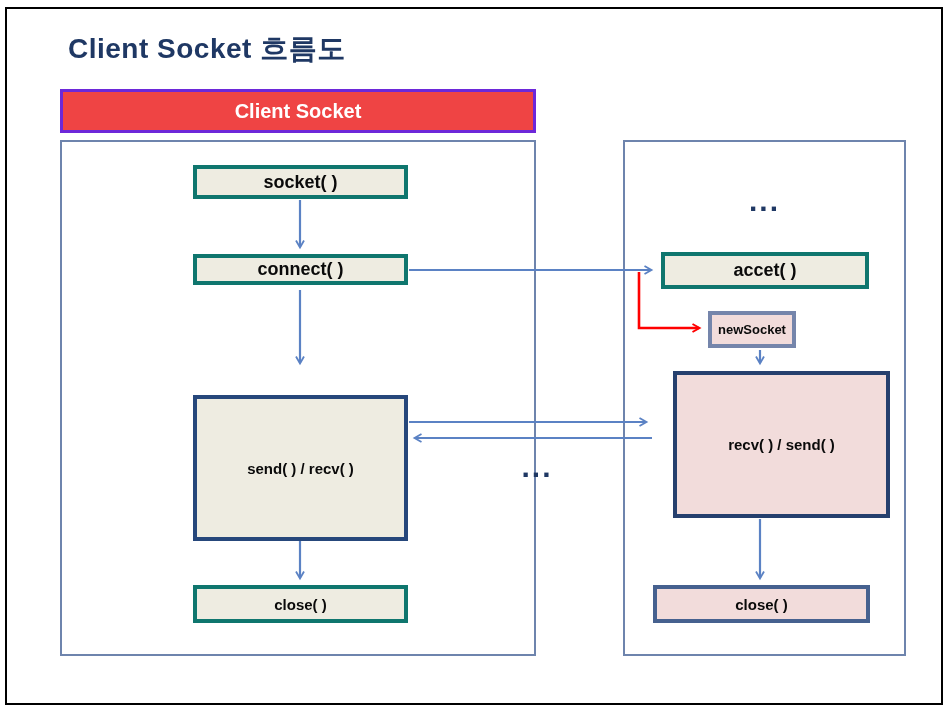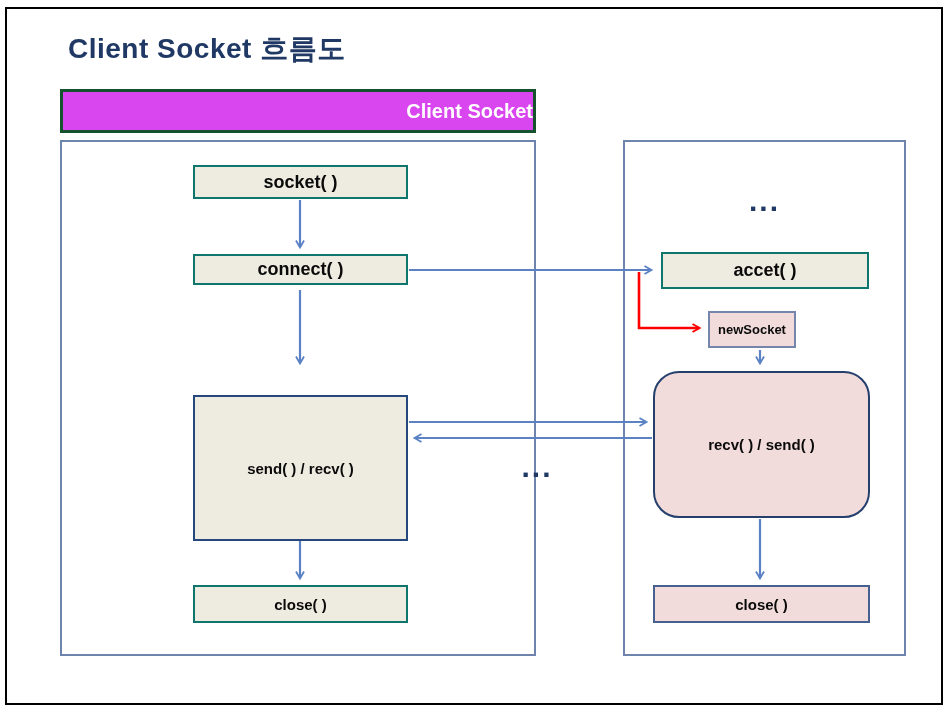--- a/index.html
+++ b/index.html
@@ -9,48 +9,48 @@
   }
   .frame{
     position:absolute;left:5px;top:7px;width:934px;height:694px;
     border:2px solid #000000;background:#ffffff;
   }
   .title{
     position:absolute;left:68px;top:30px;margin:0;
     font-size:28px;font-weight:bold;color:#1f3864;letter-spacing:0.5px;
   }
   .col-header{
-    position:absolute;height:44px;background:#d946ef;
-    border:3px solid #14532d;box-sizing:border-box;
-    display:flex;align-items:center;justify-content:flex-end;
+    position:absolute;height:44px;background:#ef4444;
+    border:3px solid #6d28d9;box-sizing:border-box;
+    display:flex;align-items:center;justify-content:center;
     color:#ffffff;font-size:20px;font-weight:bold;
   }
   .col-header.client{left:60px;top:89px;width:476px;}
   .col-header.server{left:623px;top:89px;width:283px;}
   .container{
     position:absolute;box-sizing:border-box;background:#ffffff;
     border:2px solid #6e84ad;
   }
   .container.client{left:60px;top:140px;width:476px;height:516px;}
   .container.server{left:623px;top:140px;width:283px;height:516px;}
   .node{
     position:absolute;box-sizing:border-box;
     display:flex;align-items:center;justify-content:center;
     font-weight:bold;color:#0a0a0a;text-align:center;
-    background:#eeece1;border:2px solid #0f766e;
+    background:#eeece1;border:4px solid #0f766e;
   }
   .node.small{font-size:18px;}
   .node.socket {left:193px;top:165px;width:215px;height:34px;}
   .node.connect{left:193px;top:254px;width:215px;height:31px;}
   .node.send   {left:193px;top:372px;width:215px;height:146px;font-size:15px;border-color:#26477b;margin-top:23px;}
   .node.cclose {left:193px;top:585px;width:215px;height:38px;font-size:15px;}
   .node.accept {left:661px;top:252px;width:208px;height:37px;}
   .node.pink{background:#f2dcdb;}
   .node.newsock{left:708px;top:311px;width:88px;height:37px;font-size:13px;border-color:#7585ab;}
-  .node.recv   {left:653px;top:371px;width:217px;height:147px;font-size:15px;border-color:#26406e;border-radius:26px;}
+  .node.recv   {left:673px;top:371px;width:217px;height:147px;font-size:15px;border-color:#26406e;}
   .node.sclose {left:653px;top:585px;width:217px;height:38px;font-size:15px;border-color:#46618f;}
   .dots{
     position:absolute;color:#1f3864;font-weight:bold;font-size:30px;
     line-height:10px;letter-spacing:2px;text-align:center;
   }
   .dots.server-top{left:623px;top:196px;width:283px;}
   .dots.middle{left:507px;top:462px;width:60px;}
   svg.arrows{position:absolute;left:0;top:0;pointer-events:none;}
 </style>
 </head>

